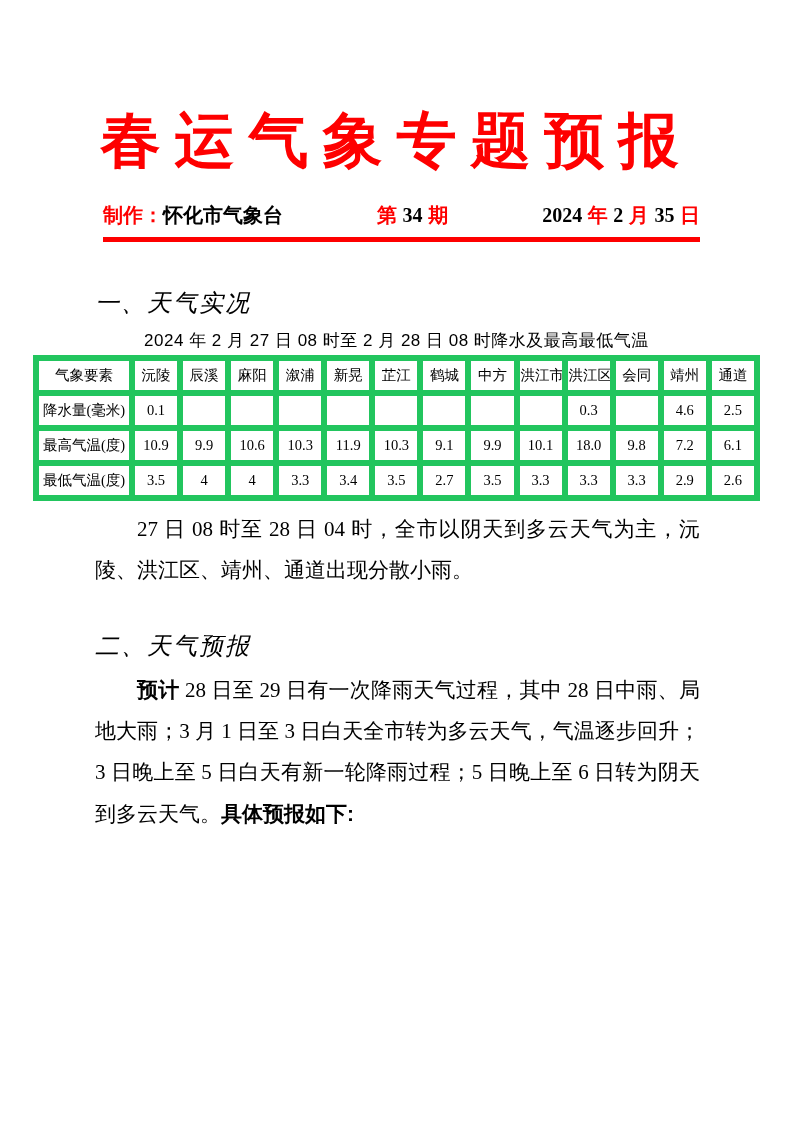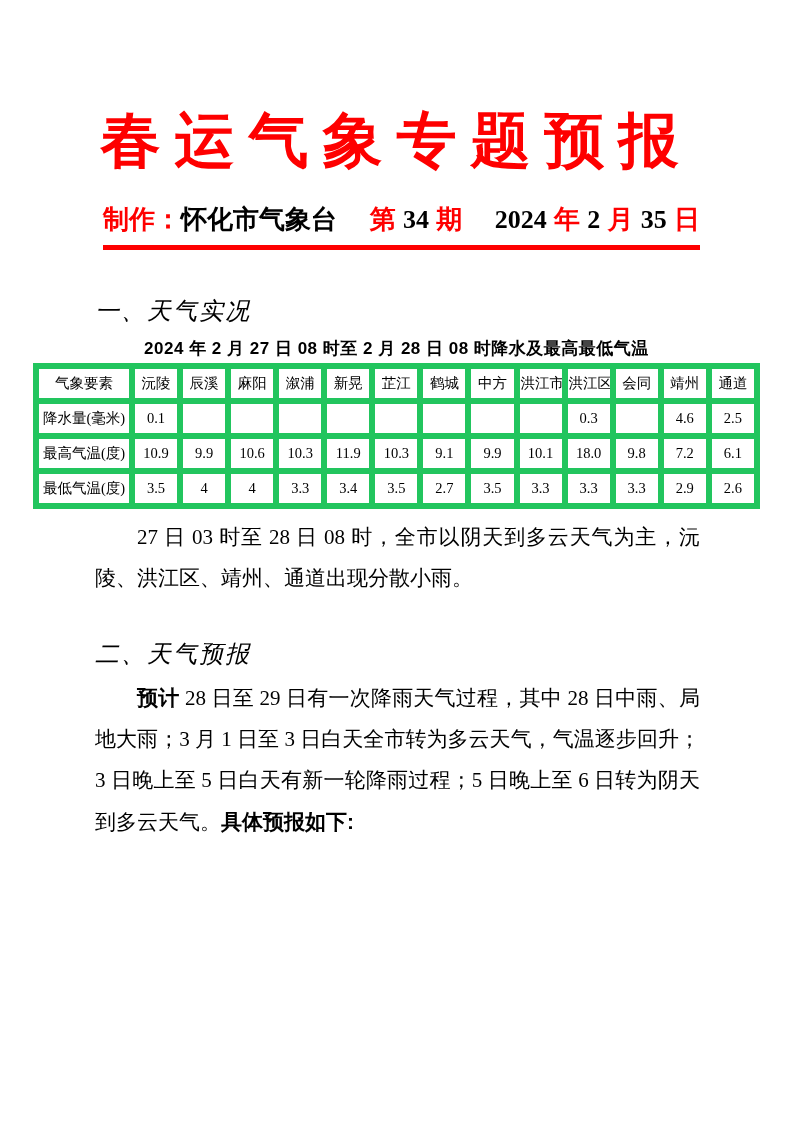--- a/index.html
+++ b/index.html
@@ -23,21 +23,21 @@
     font-weight: bold;
     letter-spacing: 14px;
     font-family: "DejaVu Serif", "Liberation Serif", serif;
     white-space: nowrap;
   }
   .meta-row {
     display: flex;
     justify-content: space-between;
     align-items: baseline;
     margin: 14px 93px 8px 103px;
-    font-size: 26px;
+    font-size: 20px;
     font-weight: bold;
     font-family: "Liberation Sans", "DejaVu Sans", sans-serif;
     white-space: nowrap;
   }
   .meta-red { color: #fe0000; }
   .meta-black { color: #000000; font-family: "Liberation Serif", serif; }
   .red-rule {
     height: 5px;
     background: #fe0000;
     margin: 7px 93px 0 103px;
@@ -49,21 +49,21 @@
     font-family: "Liberation Sans", "DejaVu Sans", sans-serif;
     font-weight: normal;
     letter-spacing: 2px;
     font-style: italic;
   }
   .table-title {
     margin: 12px 0 0 0;
     text-align: center;
     font-size: 17px;
     line-height: 22px;
-    font-weight: bold;
+    font-weight: normal;
     font-family: "Liberation Sans", "DejaVu Sans", sans-serif;
     letter-spacing: 0.5px;
   }
   table.weather-table {
     width: 727px;
     margin: 3px auto 0 auto;
     border-collapse: collapse;
     table-layout: fixed;
   }
   table.weather-table th, table.weather-table td {
@@ -192,20 +192,20 @@
           <td>3.5</td>
           <td>3.3</td>
           <td>3.3</td>
           <td>3.3</td>
           <td>2.9</td>
           <td>2.6</td>
         </tr>
       </tbody>
   </table>
 
-  <p class="body-para">27 日 03 时至 28 日 08 时，全市以阴天到多云天气为主，沅陵、洪江区、靖州、通道出现分散小雨。</p>
+  <p class="body-para">27 日 08 时至 28 日 04 时，全市以阴天到多云天气为主，沅陵、洪江区、靖州、通道出现分散小雨。</p>
 
   <h2 class="section-heading sec2-gap">二、天气预报</h2>
 
   <p class="body-para"><span class="bold-run">预计</span><span> 28 日至 29 日有一次降雨天气过程，其中 28 日中雨、局地大雨；3 月 1 日至 3 日白天全市转为多云天气，气温逐步回升；3 日晚上至 5 日白天有新一轮降雨过程；5 日晚上至 6 日转为阴天到多云天气。</span><span class="bold-run">具体预报如下:</span></p>
 
 
 </div>
 
 </body></html>

